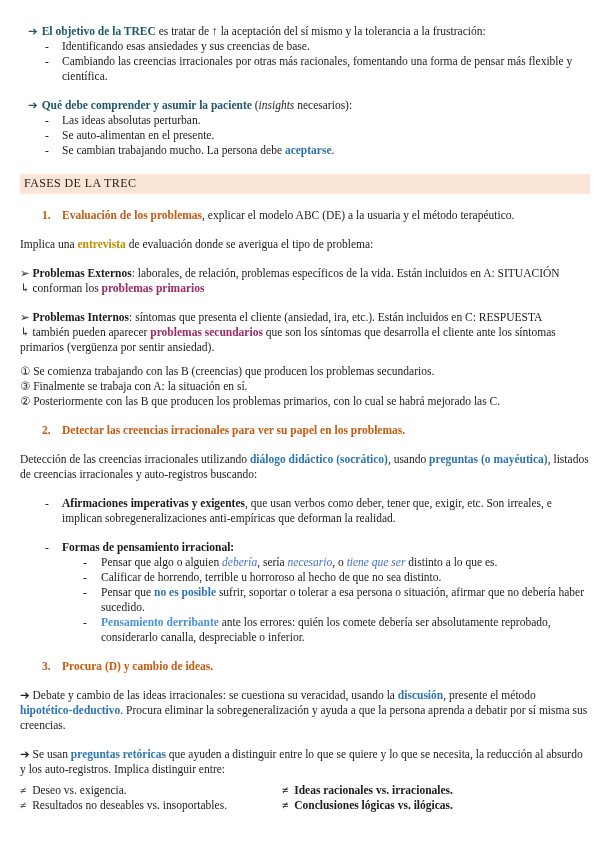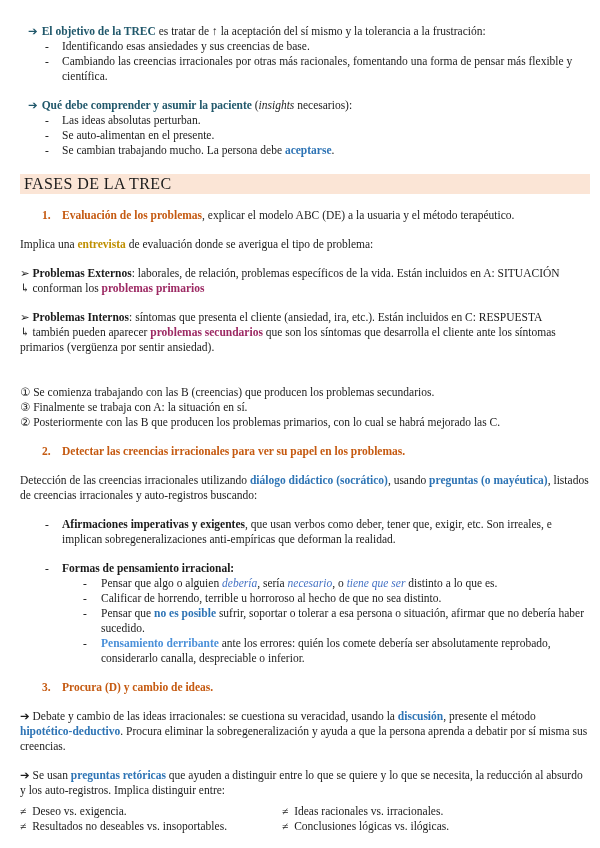--- a/index.html
+++ b/index.html
@@ -19,46 +19,46 @@
   .orange { color:var(--orange,#C55A11); font-weight:bold; }
   .gold   { color:var(--gold,#BF8F00); font-weight:bold; }
   .maroon { color:var(--maroon,#9C2963); font-weight:bold; }
   .blue   { color:var(--blue,#2E74B5); font-weight:bold; }
   .lblue  { color:var(--lightblue,#4A90D9); font-weight:bold; }
   .iblue  { color:var(--italicblue,#4472C4); font-style:italic; }
 
   .band {
     background:var(--band,#FBE5D6);
     margin:16px 0 0 0; padding:2px 4px 3px 4px;
-    font-size:16px; letter-spacing:.4px; color:#1b1b1b;
+    font-size:12px; letter-spacing:.4px; color:#1b1b1b;
   }
 
   
   .abullet { margin-left:8px; }
   .abullet .arr { margin-right:4px; }
 
   
   .dash-row   { display:flex; margin-left:25px; }
   .dash-row .dash { width:17px; flex:0 0 17px; }
   .dash-row .dtxt { flex:1; padding-right:4px; }
   .dash-row.nested { margin-left:63px; }
   .dash-row.nested .dash { width:18px; flex:0 0 18px; }
 
   
   .numhead { display:flex; margin-left:22px; }
   .numhead .num { width:20px; flex:0 0 20px; }
 
   
   .step { margin:0; }
-  .steps-block { margin-top:30px; }
+  .steps-block { margin-top:9px; }
 
   
   .dist { display:flex; margin-top:6px; }
   .dist .col-l { width:262px; flex:0 0 262px; }
-  .dist .col-r { flex:1; }
+  .dist .col-r { flex:1;font-weight:bold; }
   .dist .drow { margin:0 0 0 0; }
   .dist .neq { margin-right:3px; }
 
   p { margin:0; }
 </style>
 </head>
 <body>
 
 <div class="page">
 

